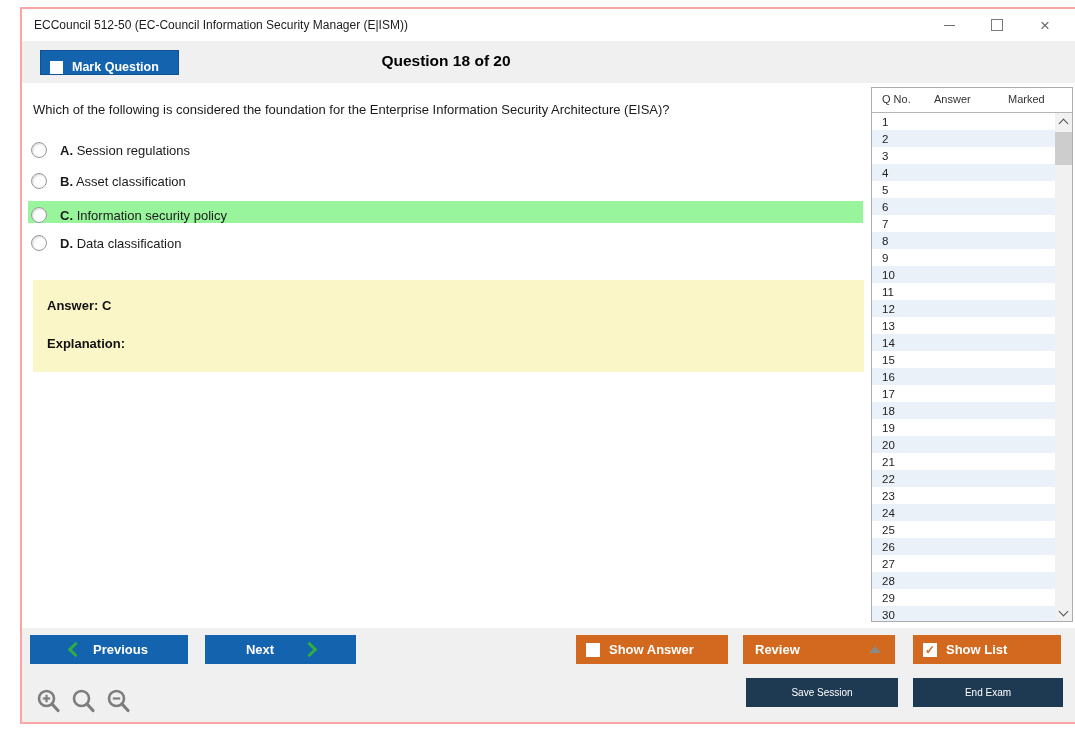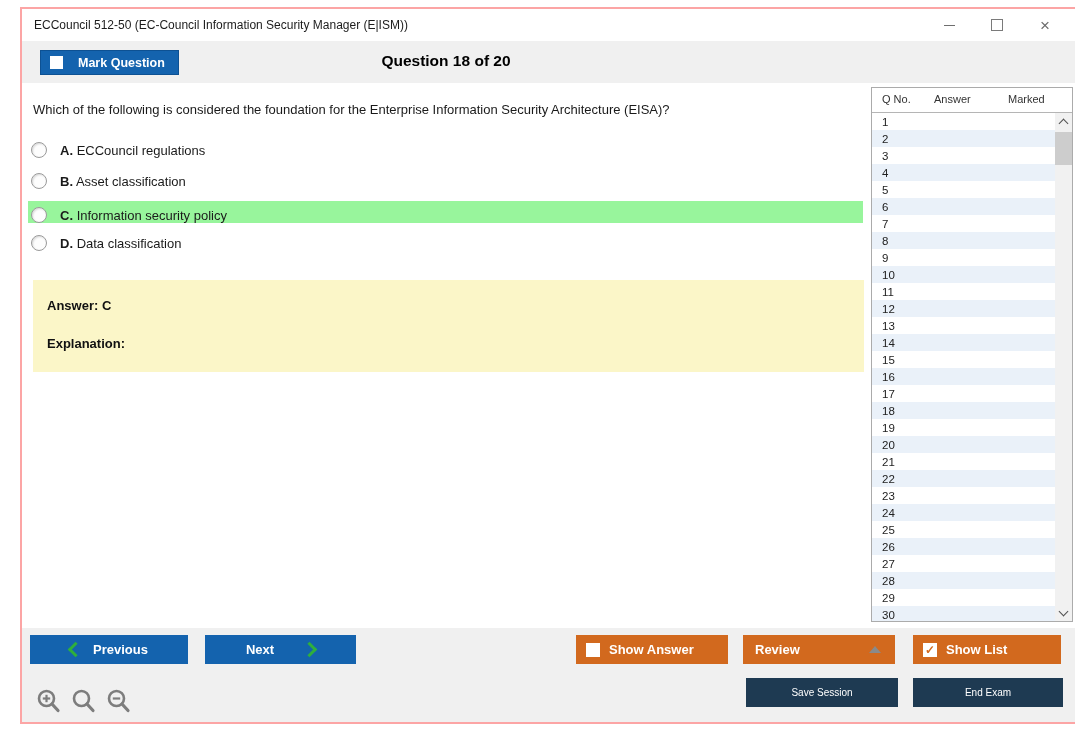--- a/index.html
+++ b/index.html
@@ -19,21 +19,21 @@
   .win-controls{position:absolute;right:6px;top:0;height:32px;display:flex;}
   .win-btn{width:48px;height:32px;display:flex;align-items:center;justify-content:center;}
   .glyph-min{width:11px;border-top:1px solid #6e6e6e;}
   .glyph-max{width:10px;height:10px;border:1px solid #7a7a7a;}
   .glyph-close{font-size:17px;color:#6e6e6e;line-height:1;}
   
   .header-strip{position:absolute;left:0;top:32px;right:0;height:42px;background:#f0f0f0;}
   .mark-btn{
     position:absolute;left:18px;top:9px;width:139px;height:25px;
     background:var(--accent_blue,#1463ae);border:1px solid #0d5193;
-    display:flex;align-items:center;gap:15px;padding-left:9px;box-sizing:border-box;
+    display:flex;align-items:flex-end;gap:9px;padding-left:9px;box-sizing:border-box;
   }
   .cb{width:13px;height:13px;background:#fff;flex:0 0 auto;}
   .mark-label{color:#fff;font-weight:bold;font-size:12.5px;}
   .q-counter{position:absolute;left:0;right:205px;top:11px;text-align:center;font-weight:bold;font-size:15.5px;color:#000;}
   
   .main{position:absolute;left:0;top:74px;right:0;height:545px;background:#fff;}
   .question-text{position:absolute;left:11px;top:19px;font-size:13px;color:#1a1a1a;}
   .option{
     position:absolute;left:6px;width:835px;height:22px;
     display:flex;align-items:center;
@@ -123,21 +123,21 @@
       <span class="mark-label">Mark Question</span>
     </div>
     <div class="q-counter">Question 18 of 20</div>
   </div>
 
   <div class="main">
     <div class="question-text">Which of the following is considered the foundation for the Enterprise Information Security Architecture (EISA)?</div>
 
     <div class="option opt-0">
       <span class="radio"></span>
-      <span class="opt-text"><span class="opt-letter">A.</span> <span>ECCouncil regulations</span></span>
+      <span class="opt-text"><span class="opt-letter">A.</span> <span>Session regulations</span></span>
     </div>
     <div class="option opt-1">
       <span class="radio"></span>
       <span class="opt-text"><span class="opt-letter">B.</span> <span>Asset classification</span></span>
     </div>
     <div class="option opt-2 highlight">
       <span class="radio"></span>
       <span class="opt-text"><span class="opt-letter">C.</span> <span>Information security policy</span></span>
     </div>
     <div class="option opt-3">

